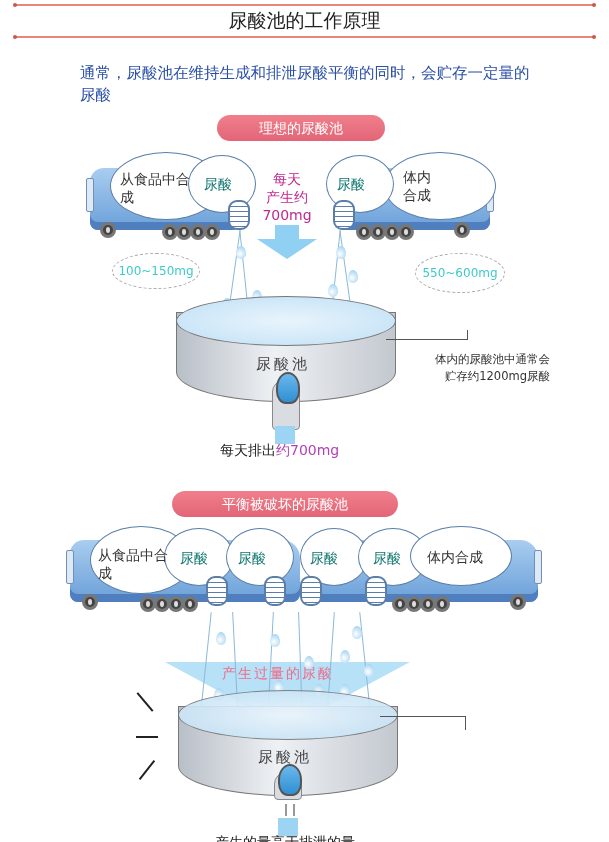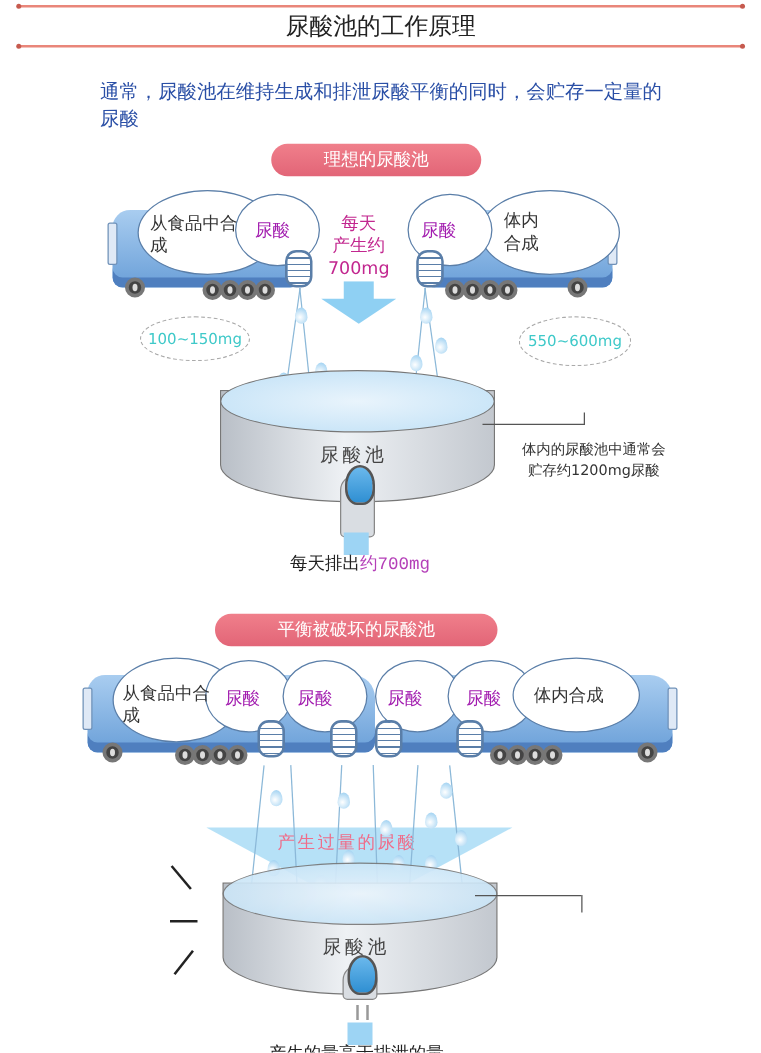--- a/index.html
+++ b/index.html
@@ -11,31 +11,31 @@
   .title{position:absolute;top:8px;left:0;width:609px;text-align:center;font-size:19px;color:#222;}
   .intro{position:absolute;left:80px;top:62px;width:460px;font-size:15.5px;line-height:22px;color:#2a4fa6;}
   .pill{position:absolute;height:26px;border-radius:13px;background:linear-gradient(#f07f8b,#e26577);color:#fff;font-size:14px;line-height:26px;text-align:center;}
   .bus{position:absolute;height:62px;border-radius:14px 18px 8px 8px;background:linear-gradient(#a9cdf0,#6a9fd8);box-shadow:inset 0 -8px 0 #4f7fbf;}
   .bus .grill{position:absolute;top:10px;width:6px;height:32px;background:#dfe9f6;border:1px solid #6f91b8;border-radius:2px;}
   .cloud{position:absolute;background:#fff;border:1.5px solid #5a7ea8;border-radius:50%;}
   .wheel{position:absolute;width:16px;height:16px;border-radius:50%;background:#444;border:3px solid #777;box-sizing:border-box;}
   .wheel::after{content:"";position:absolute;left:3px;top:2px;width:4px;height:6px;border-radius:50%;background:#ddd;}
   .hose{position:absolute;width:18px;height:26px;border:2px solid #5a7ea8;border-radius:9px;background:repeating-linear-gradient(#fff 0 4px,#5a7ea8 4px 5px);}
   .bustext{position:absolute;font-size:14px;line-height:18px;color:#333;}
-  .ua{position:absolute;font-size:14px;color:#a21caf;}
+  .ua{position:absolute;font-size:14px;color:#0f766e;}
   .bubble{position:absolute;border:1px dashed #aaa;border-radius:50%;color:#3fc9c9;font-size:12px;text-align:center;}
   .arrow-down{position:absolute;}
   .pool-body{position:absolute;background:linear-gradient(90deg,#b9bfc7,#eef1f4 45%,#c3c8cf);border:1.5px solid #777;border-radius:0 0 50% 50%/0 0 30px 30px;}
   .pool-top{position:absolute;border:1.5px solid #777;border-radius:50%;background:radial-gradient(#e9f4fc,#bfe0f6);}
   .pool-label{position:absolute;font-size:15px;color:#444;letter-spacing:3px;}
   .drop{position:absolute;width:10px;height:13px;background:radial-gradient(circle at 40% 60%,#fff,#8cc8ef);border-radius:50% 50% 50% 50%/60% 60% 40% 40%;}
   .stream{position:absolute;width:1px;background:#8bb8d8;}
   .faucet{position:absolute;width:20px;height:28px;border-radius:50% 50% 40% 40%;background:linear-gradient(#6ab8ec,#2f8fd2);border:2px solid #555;}
   .stem{position:absolute;background:#d9dde2;border:1.5px solid #888;border-radius:12px 12px 4px 4px;}
-  .note{position:absolute;font-size:11.5px;line-height:17px;color:#333;text-align:center;}
+  .note{position:absolute;font-size:11.5px;line-height:17px;color:#333;text-align:right;}
   .pointer-line{position:absolute;background:#555;}
   .caption{position:absolute;font-size:14px;color:#222;}
   .caption .hl{color:#b43fb8;}
   .mag{color:#c2278f;}
   .shock{position:absolute;width:2px;height:24px;background:#222;}
 </style>
 </head>
 <body>
 
 <div class="rule" style="top:4px"></div>
@@ -116,21 +116,21 @@
   <div class="abs" style="left:275px;top:426px;width:20px;height:18px;background:#9dd4f4;"></div>
 </div>
 
 <div class="pointer-line" style="left:386px;top:339px;width:82px;height:1px;"></div>
 <div class="pointer-line" style="left:467px;top:330px;width:1px;height:10px;"></div>
 <div class="note" style="left:400px;top:351px;width:150px;">
   <div>体内的尿酸池中通常会</div>
   <div>贮存约1200mg尿酸</div>
 </div>
 
-<div class="caption" style="left:232px;top:442px;font-family:Liberation Mono, monospace;">
+<div class="caption" style="left:220px;top:442px;">
   <span>每天排出</span><span class="hl">约700mg</span>
 </div>
 
 <div class="pill" style="left:172px;top:491px;width:226px;">平衡被破坏的尿酸池</div>
 
 <div>
   <div class="bus" style="left:70px;top:540px;width:230px;">
       <div class="grill" style="left:-4px"></div>
     </div>
   <div class="cloud" style="left:90px;top:526px;width:100px;height:66px;"></div>

